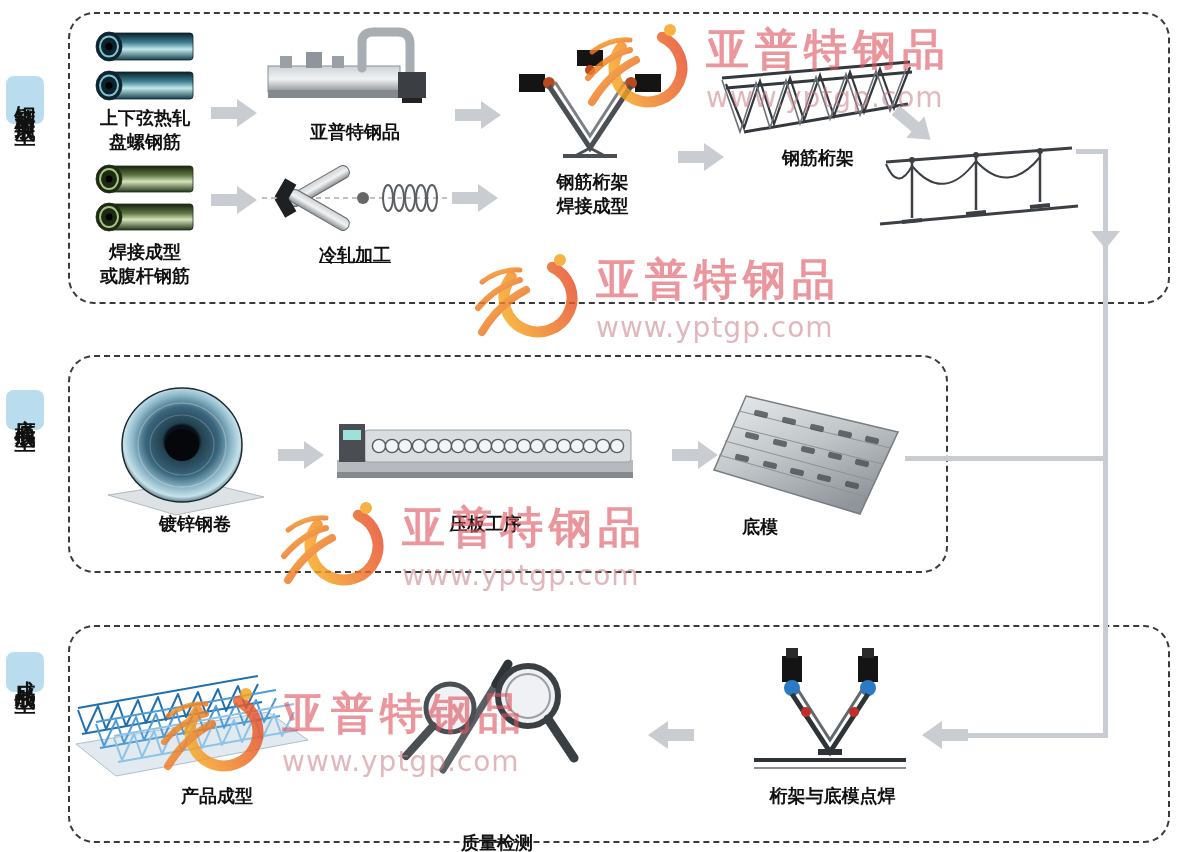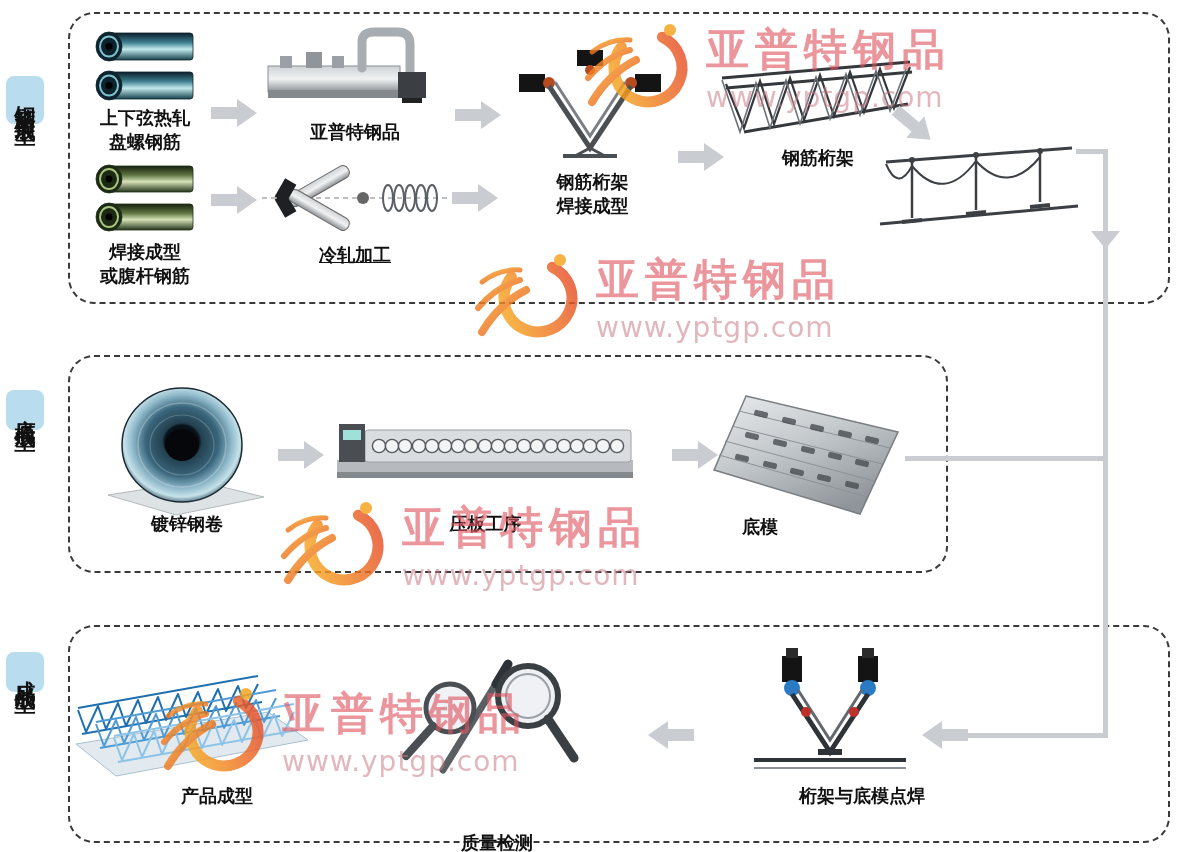--- a/index.html
+++ b/index.html
@@ -214,21 +214,21 @@
     <circle cx="168" cy="19" r="3" fill="#3c4044"></circle>
   </svg>
 
   <svg class="img" style="left:102px;top:383px;" width="168" height="138" viewBox="0 0 168 138">
     <polygon points="6,112 96,98 162,114 74,132" fill="#dde2e5" stroke="#b2b8bc"></polygon>
     <ellipse cx="80" cy="62" rx="60" ry="57" fill="url(#gradCoilFace)" stroke="#1c2a33" stroke-width="1.5"></ellipse>
     <ellipse cx="80" cy="62" rx="44" ry="42" fill="none" stroke="rgba(255,255,255,0.25)" stroke-width="1.5"></ellipse>
     <ellipse cx="80" cy="62" rx="32" ry="30" fill="none" stroke="rgba(255,255,255,0.2)" stroke-width="1.2"></ellipse>
     <ellipse cx="80" cy="62" rx="17" ry="16" fill="#05070a"></ellipse>
   </svg>
-  <div class="step-label" style="left:122px;top:512px;width:130px;text-align:center;">镀锌钢卷</div>
+  <div class="step-label" style="left:130px;top:512px;width:130px;text-align:center;">镀锌钢卷</div>
 
   <svg class="arrow" style="left:278px;top:440px;" width="46" height="30" viewBox="0 0 46 30">
       <polygon points="0,9 26,9 26,1 46,15 26,29 26,21 0,21" fill="#c9cdd2"></polygon>
     </svg>
 
   <svg class="img" style="left:335px;top:412px;" width="300" height="75" viewBox="0 0 300 75">
     <rect x="2" y="48" width="296" height="14" fill="#b6babe"></rect>
     <rect x="2" y="60" width="296" height="6" fill="#84898d"></rect>
     <rect x="30" y="18" width="266" height="32" rx="3" fill="#dadde0" stroke="#9aa0a4"></rect>
     <g fill="#f2f4f5" stroke="#55595d" stroke-width="1.4">
@@ -334,21 +334,21 @@
     <circle cx="44" cy="40" r="8" fill="#2b7bc4"></circle>
     <circle cx="120" cy="40" r="8" fill="#2b7bc4"></circle>
     <path d="M44,46 L82,104 L120,46" fill="none" stroke="#2e3338" stroke-width="5"></path>
     <path d="M50,42 L82,92 L114,42" fill="none" stroke="#61686e" stroke-width="3"></path>
     <circle cx="58" cy="64" r="5" fill="#c03028"></circle>
     <circle cx="106" cy="64" r="5" fill="#c03028"></circle>
     <path d="M6,112 L158,112" stroke="#2e3338" stroke-width="4"></path>
     <path d="M6,120 L158,120" stroke="#8a9095" stroke-width="2"></path>
     <path d="M70,104 L94,104" stroke="#2e3338" stroke-width="6"></path>
   </svg>
-  <div class="step-label" style="left:740px;top:784px;width:185px;text-align:right;">桁架与底模点焊</div>
+  <div class="step-label" style="left:740px;top:784px;width:185px;">桁架与底模点焊</div>
 
   <svg class="arrow arrow-left" style="left:922px;top:720px;" width="46" height="30" viewBox="0 0 46 30">
       <polygon points="0,9 26,9 26,1 46,15 26,29 26,21 0,21" fill="#c9cdd2"></polygon>
     </svg>
 
   <div class="wm" style="left:582px;top:20px;">
     <svg width="120" height="92" viewBox="0 0 120 92">
       <g opacity="0.82">
         <circle cx="66" cy="48" r="34" fill="none" stroke="url(#gradLogo)" stroke-width="11" stroke-linecap="round" stroke-dasharray="168 60" transform="rotate(-65 66 48)"></circle>
         <path d="M54,40 C38,48 22,62 10,82" fill="none" stroke="url(#gradLogo)" stroke-width="8" stroke-linecap="round"></path>

